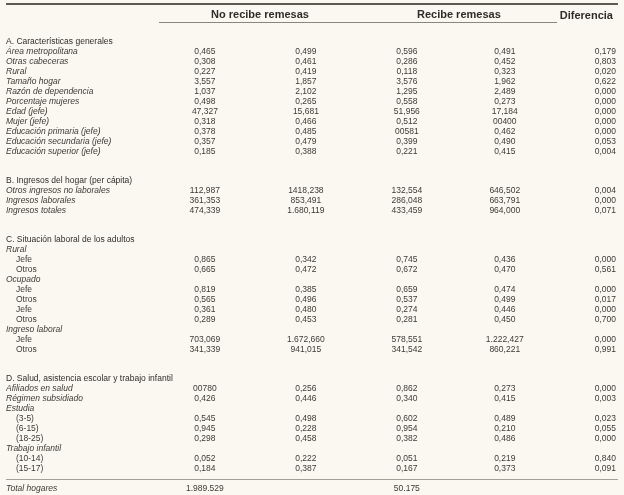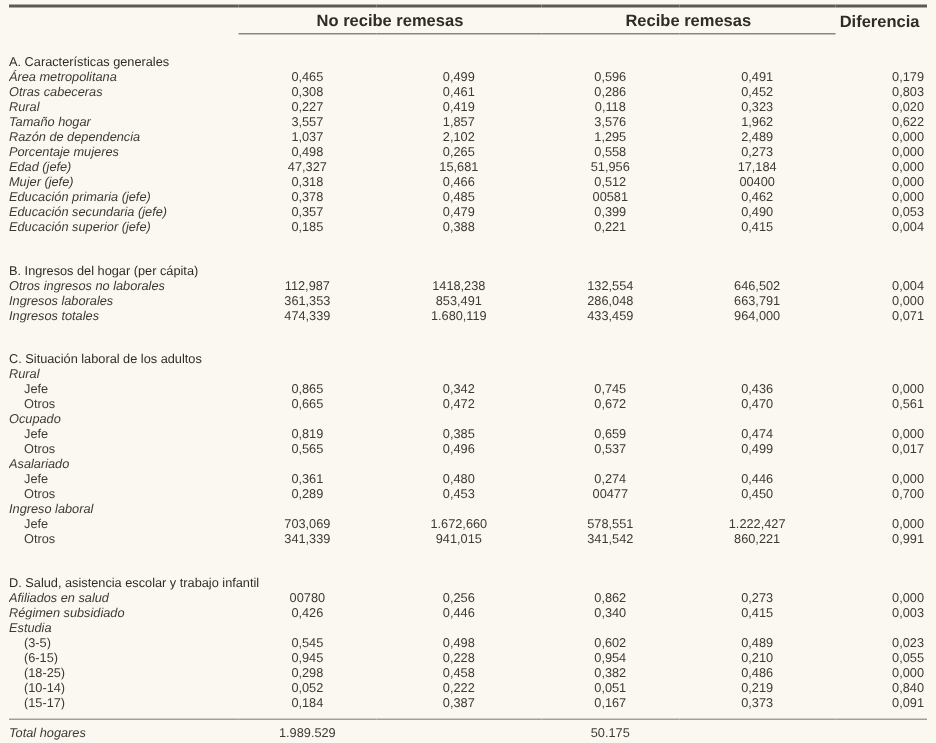--- a/index.html
+++ b/index.html
@@ -237,40 +237,32 @@
         </tr>
         <tr>
           <td class="label plain">Otros</td>
           <td class="num">0,565</td>
           <td class="num">0,496</td>
           <td class="num">0,537</td>
           <td class="num">0,499</td>
           <td class="num pval">0,017</td>
         </tr>
         <tr>
-          <td class="label">Asalariado</td>
-          <td class="num"></td>
-          <td class="num"></td>
-          <td class="num"></td>
-          <td class="num"></td>
-          <td class="num pval"></td>
-        </tr>
-        <tr>
           <td class="label plain">Jefe</td>
           <td class="num">0,361</td>
           <td class="num">0,480</td>
           <td class="num">0,274</td>
           <td class="num">0,446</td>
           <td class="num pval">0,000</td>
         </tr>
         <tr>
           <td class="label plain">Otros</td>
           <td class="num">0,289</td>
           <td class="num">0,453</td>
-          <td class="num">00477</td>
+          <td class="num">0,281</td>
           <td class="num">0,450</td>
           <td class="num pval">0,700</td>
         </tr>
         <tr>
           <td class="label">Ingreso laboral</td>
           <td class="num"></td>
           <td class="num"></td>
           <td class="num"></td>
           <td class="num"></td>
           <td class="num pval"></td>
@@ -339,20 +331,28 @@
         </tr>
         <tr>
           <td class="label plain">(18-25)</td>
           <td class="num">0,298</td>
           <td class="num">0,458</td>
           <td class="num">0,382</td>
           <td class="num">0,486</td>
           <td class="num pval">0,000</td>
         </tr>
         <tr>
+          <td class="label">Trabajo infantil</td>
+          <td class="num"></td>
+          <td class="num"></td>
+          <td class="num"></td>
+          <td class="num"></td>
+          <td class="num pval"></td>
+        </tr>
+        <tr>
           <td class="label plain">(10-14)</td>
           <td class="num">0,052</td>
           <td class="num">0,222</td>
           <td class="num">0,051</td>
           <td class="num">0,219</td>
           <td class="num pval">0,840</td>
         </tr>
         <tr>
           <td class="label plain">(15-17)</td>
           <td class="num">0,184</td>

